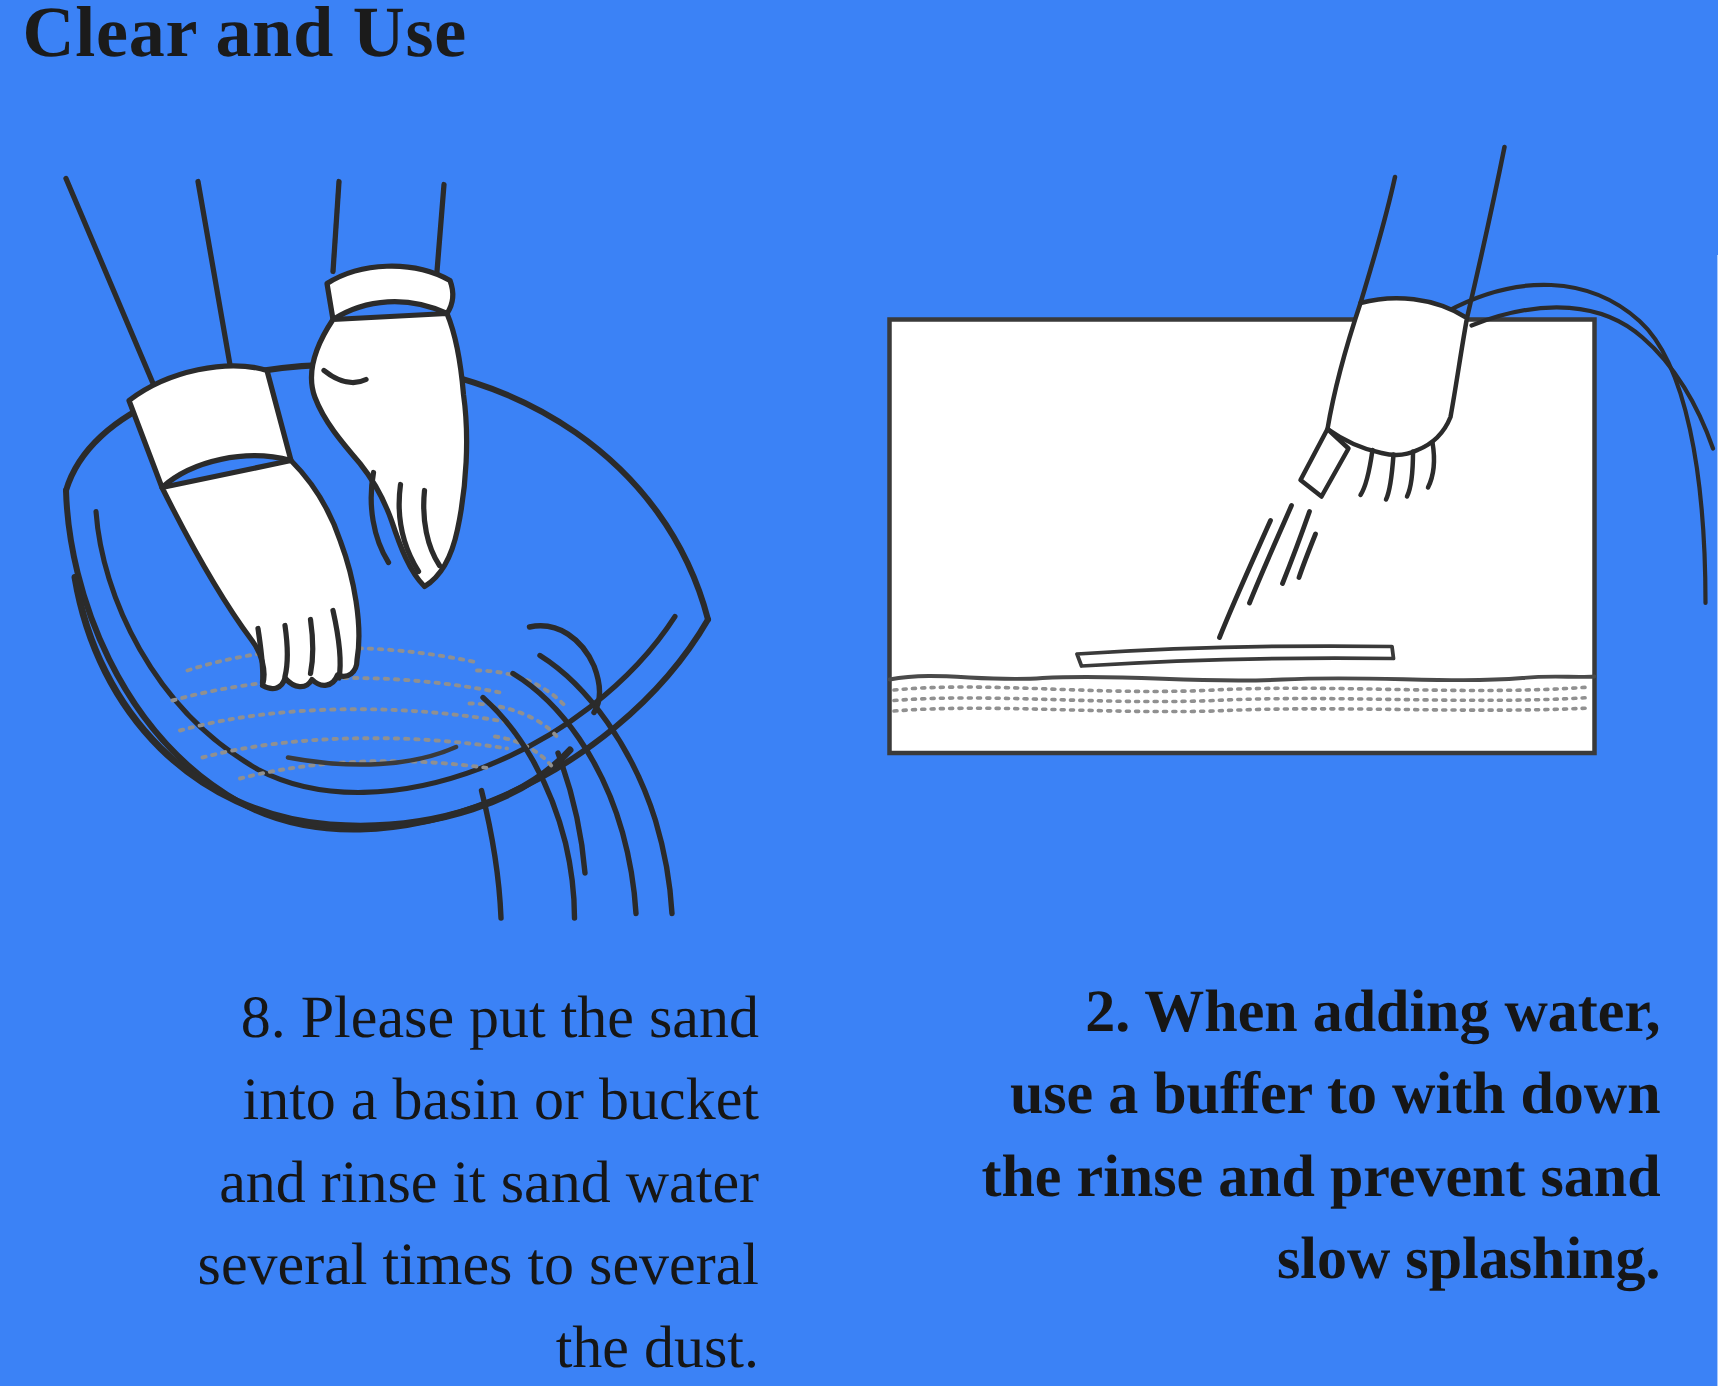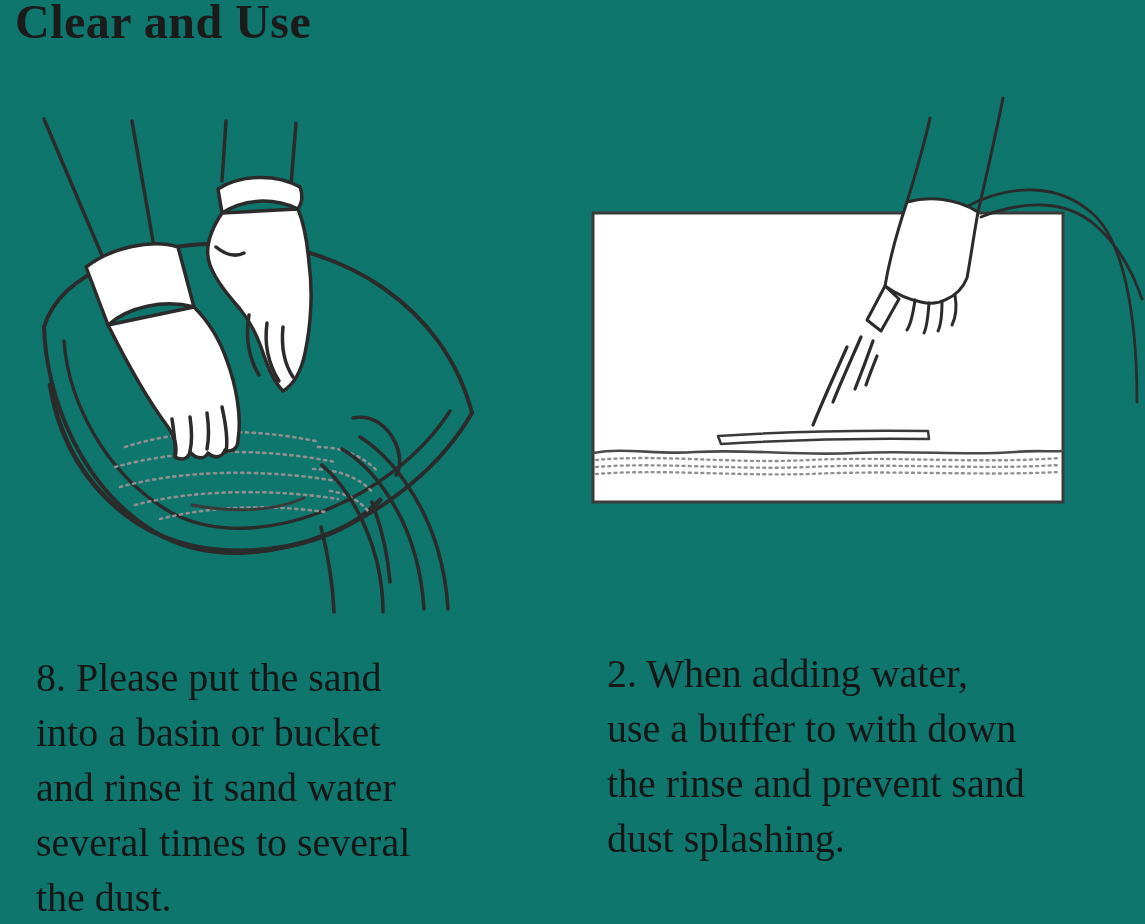--- a/index.html
+++ b/index.html
@@ -1,23 +1,24 @@
 <!DOCTYPE html>
 <html><head>
 <meta charset="utf-8">
 <style>
   html, body { margin: 0; padding: 0; background: #ffffff; }
   #page {
     position: relative;
     width: 1145px;
     height: 924px;
-    background: #0f766e;
+    background: #3b82f6;
     overflow: hidden;
     font-family: "Liberation Serif", "DejaVu Serif", serif;
     color: #1b1b1b;
+    text-align: right;
   }
   #page-title {
     position: absolute;
     left: 15px;
     top: -6px;
     margin: 0;
     font-size: 48px;
     line-height: 56px;
     font-weight: 700;
     letter-spacing: 0.5px;
@@ -26,21 +27,21 @@
   .figure { position: absolute; }
   #figure-left  { left: 20px;  top: 95px;  width: 460px; height: 530px; }
   #figure-right { left: 580px; top: 90px;  width: 565px; height: 420px; }
   .instruction {
     position: absolute;
     font-size: 40px;
     line-height: 55px;
     color: #161616;
   }
   #instruction-1 { left: 36px;  top: 650px; width: 470px; }
-  #instruction-2 { left: 607px; top: 646px; width: 500px; }
+  #instruction-2 { left: 607px; top: 646px; width: 500px; font-weight: bold; }
   .instruction .line { white-space: nowrap; }
   svg { display: block; }
 </style>
 </head>
 <body>
 
 <div id="page">
 
   <h1 id="page-title">Clear and Use</h1>
 
@@ -145,16 +146,16 @@
     <div class="line">into a basin or bucket</div>
     <div class="line">and rinse it sand water</div>
     <div class="line">several times to several</div>
     <div class="line">the dust.</div>
   </div>
 
   <div class="instruction" id="instruction-2">
     <div class="line">2. When adding water,</div>
     <div class="line">use a buffer to with down</div>
     <div class="line">the rinse and prevent sand</div>
-    <div class="line">dust splashing.</div>
+    <div class="line">slow splashing.</div>
   </div>
 
 </div>
 
 </body></html>

